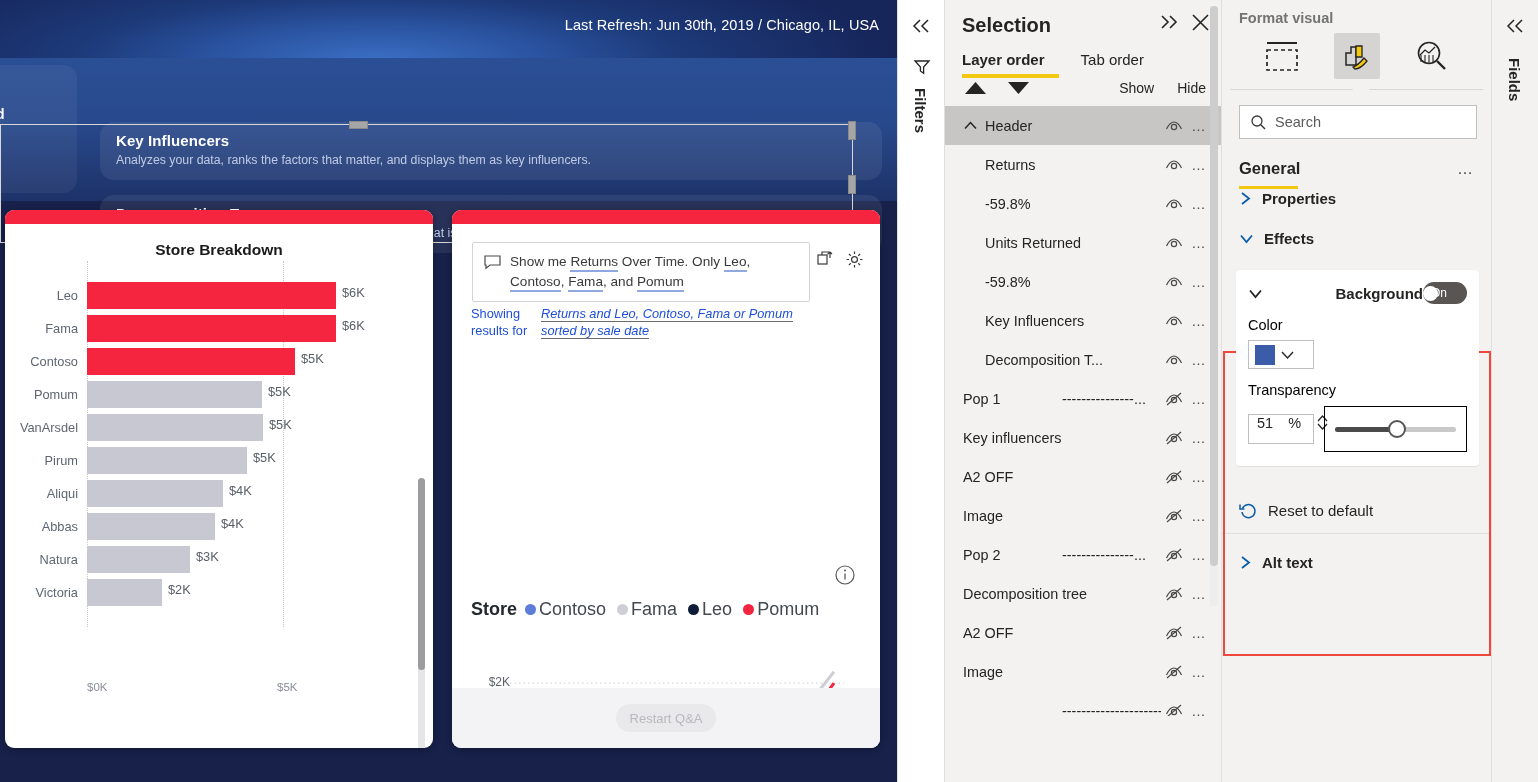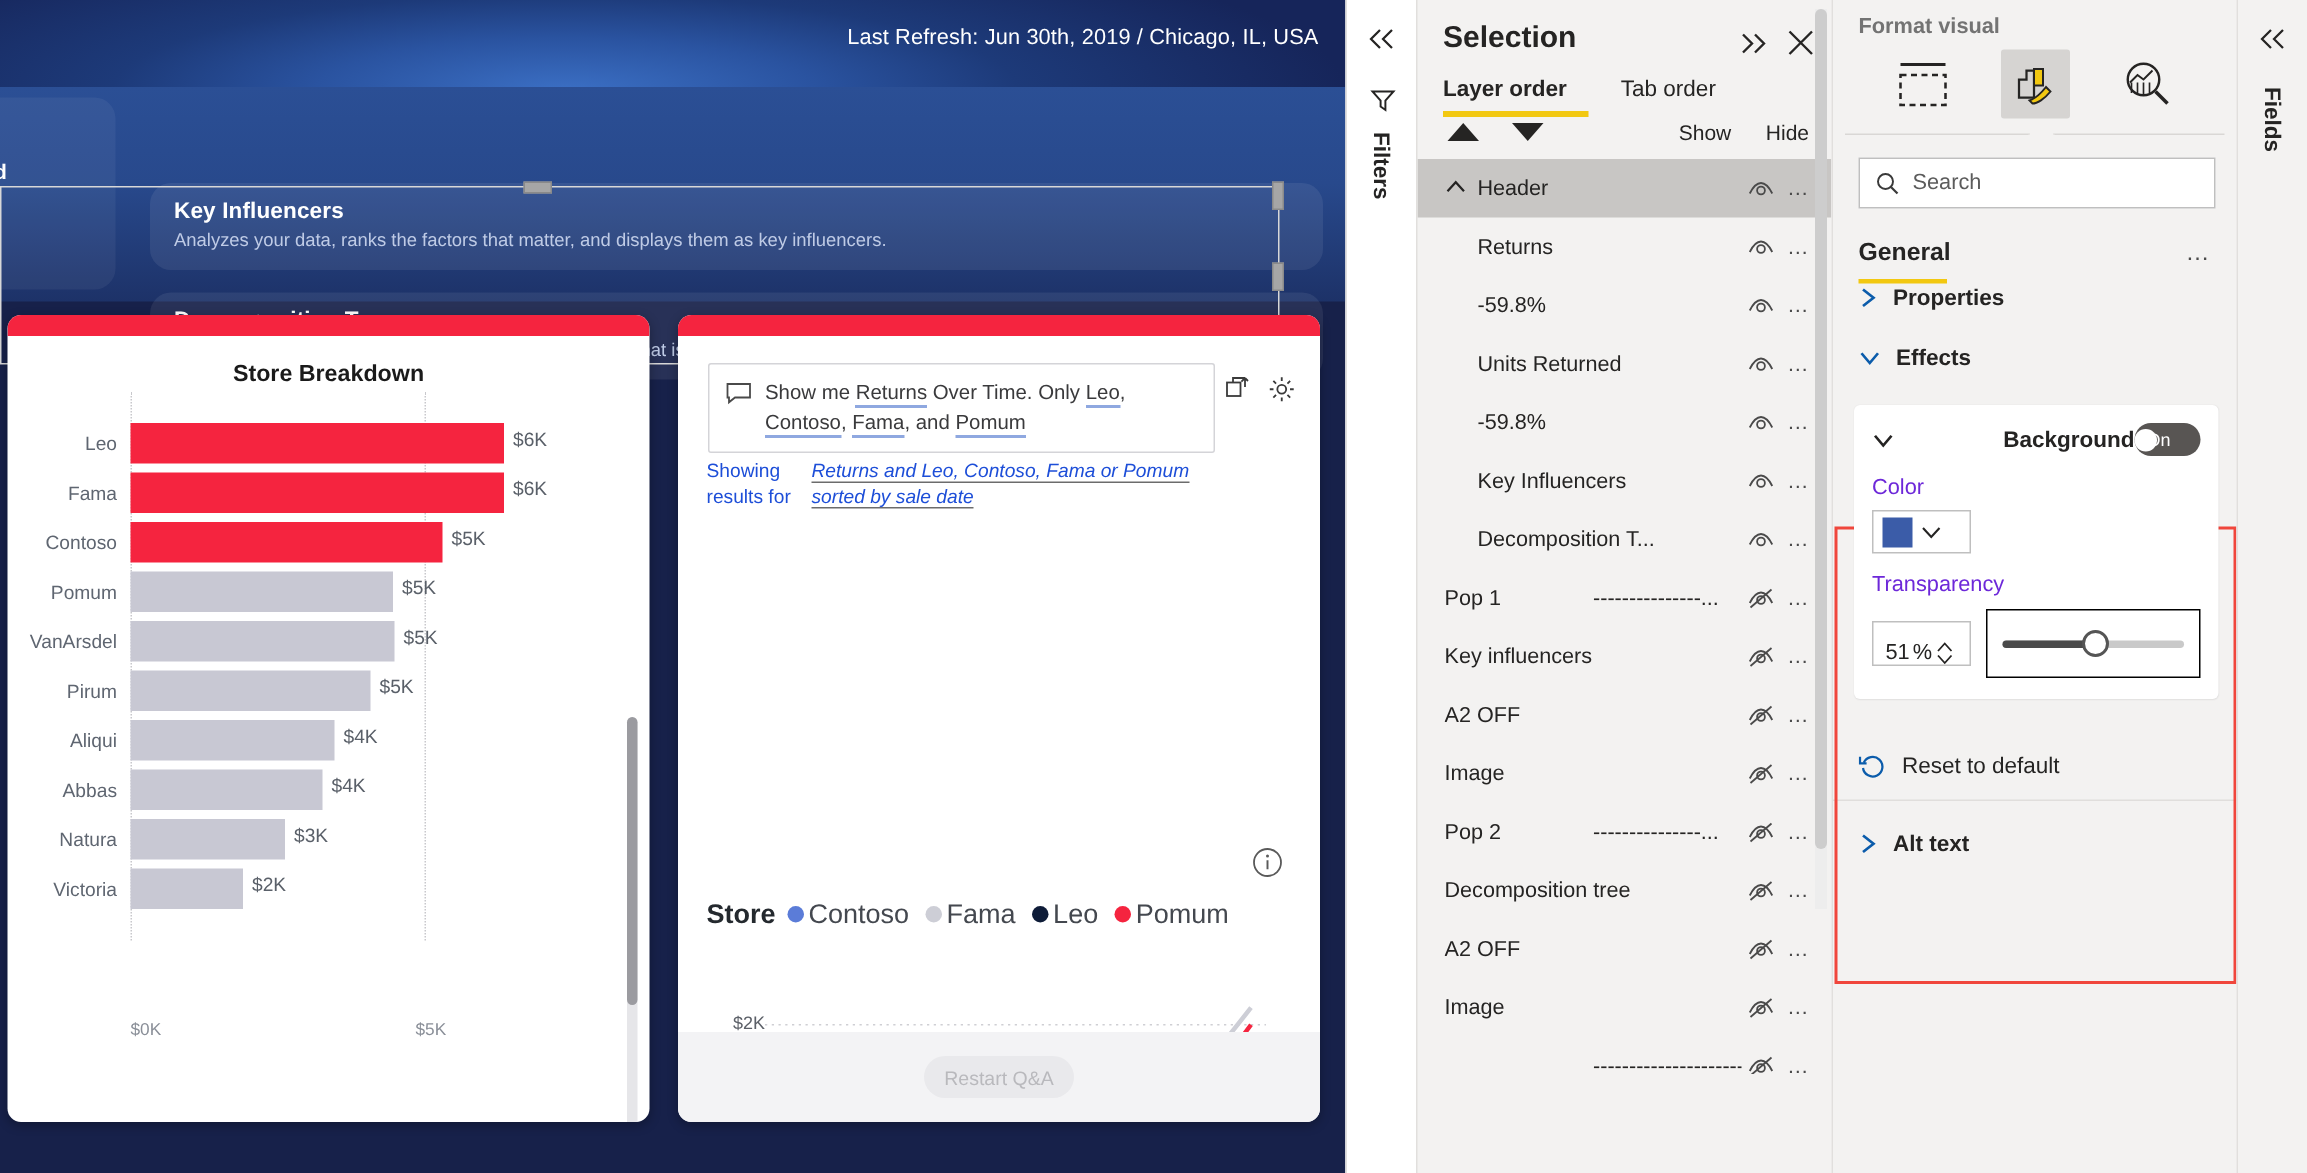--- a/index.html
+++ b/index.html
@@ -160,21 +160,21 @@
   .rail-funnel { position:absolute; left:15px; top:58px; }
   .rail-text {
     position:absolute; left:14px; top:88px;
     writing-mode:vertical-rl; font-size:15px; font-weight:bold; color:#252423;
   }
 
   .selpane {
     flex:0 0 277px; width:277px; height:782px; background:#f3f2f1;
     border-left:1px solid #e1dfdd; position:relative;
   }
-  .selhead { display:flex; align-items:flex-end; padding:14px 12px 0 17px; }
+  .selhead { display:flex; align-items:flex-start; padding:14px 12px 0 17px; }
   .selhead h2 { font-size:20px; font-weight:bold; color:#252423; flex:1; }
   .tabs { display:flex; padding:14px 12px 0 17px; gap:36px; position:relative; }
   .tab { font-size:15px; color:#252423; cursor:pointer; }
   .tab.active { font-weight:bold; }
   .tab-underline {
     position:absolute; left:17px; top:37px; width:97px; height:4px; background:#f2c811;
   }
   .selctl {
     display:flex; align-items:center; padding:12px 15px 10px 18px;
   }
@@ -251,30 +251,30 @@
   }
   .bg-row { display:flex; align-items:center; }
   .bg-row .t { flex:1; font-size:15px; font-weight:bold; color:#252423;text-align:right; }
   .toggle {
     width:44px; height:22px; border-radius:12px; background:#585553;
     display:flex; align-items:center; justify-content:flex-start; padding-right:3px;
     position:relative;
   }
   .toggle .lbl { position:absolute; left:8px; color:#fff; font-size:12px; }
   .toggle .knob { width:15px; height:15px; border-radius:50%; background:#fff; }
-  .fld-label { font-size:14.5px; color:#6d28d9; margin-top:13px; }
+  .fld-label { font-size:14.5px; color:#000000; margin-top:13px; }
   .color-ctl {
     margin-top:7px; width:66px; height:29px; border:1px solid #bfbfbf; background:#fff;
     display:flex; align-items:center; gap:6px; padding-left:6px;
   }
   .swatch { width:20px; height:20px; background:#3B5CA8; }
   .transp-row { display:flex; align-items:center; gap:10px; margin-top:8px; }
   .spin {
     width:66px; height:30px; border:1px solid #bfbfbf; background:#fff;
-    display:flex; align-items:flex-end; gap:2px; padding-left:8px; font-size:14.5px; color:#252423;
+    display:flex; align-items:flex-start; gap:15px; padding-left:8px; font-size:14.5px; color:#252423;
   }
   .spin .arrows2 { display:flex; flex-direction:column; gap:1px; margin-left:1px; }
   .slider-box {
     flex:1; height:46px; border:1px solid #000; display:flex; align-items:center;
     padding:0 10px; position:relative;
   }
   .slider-track { position:relative; width:100%; height:5px; background:#c9c9c9; border-radius:3px; }
   .slider-filled { position:absolute; left:0; top:0; height:5px; width:51%; background:#4a4a4a; border-radius:3px; }
   .slider-knob {
     position:absolute; left:51%; top:-7px; margin-left:-9px;

